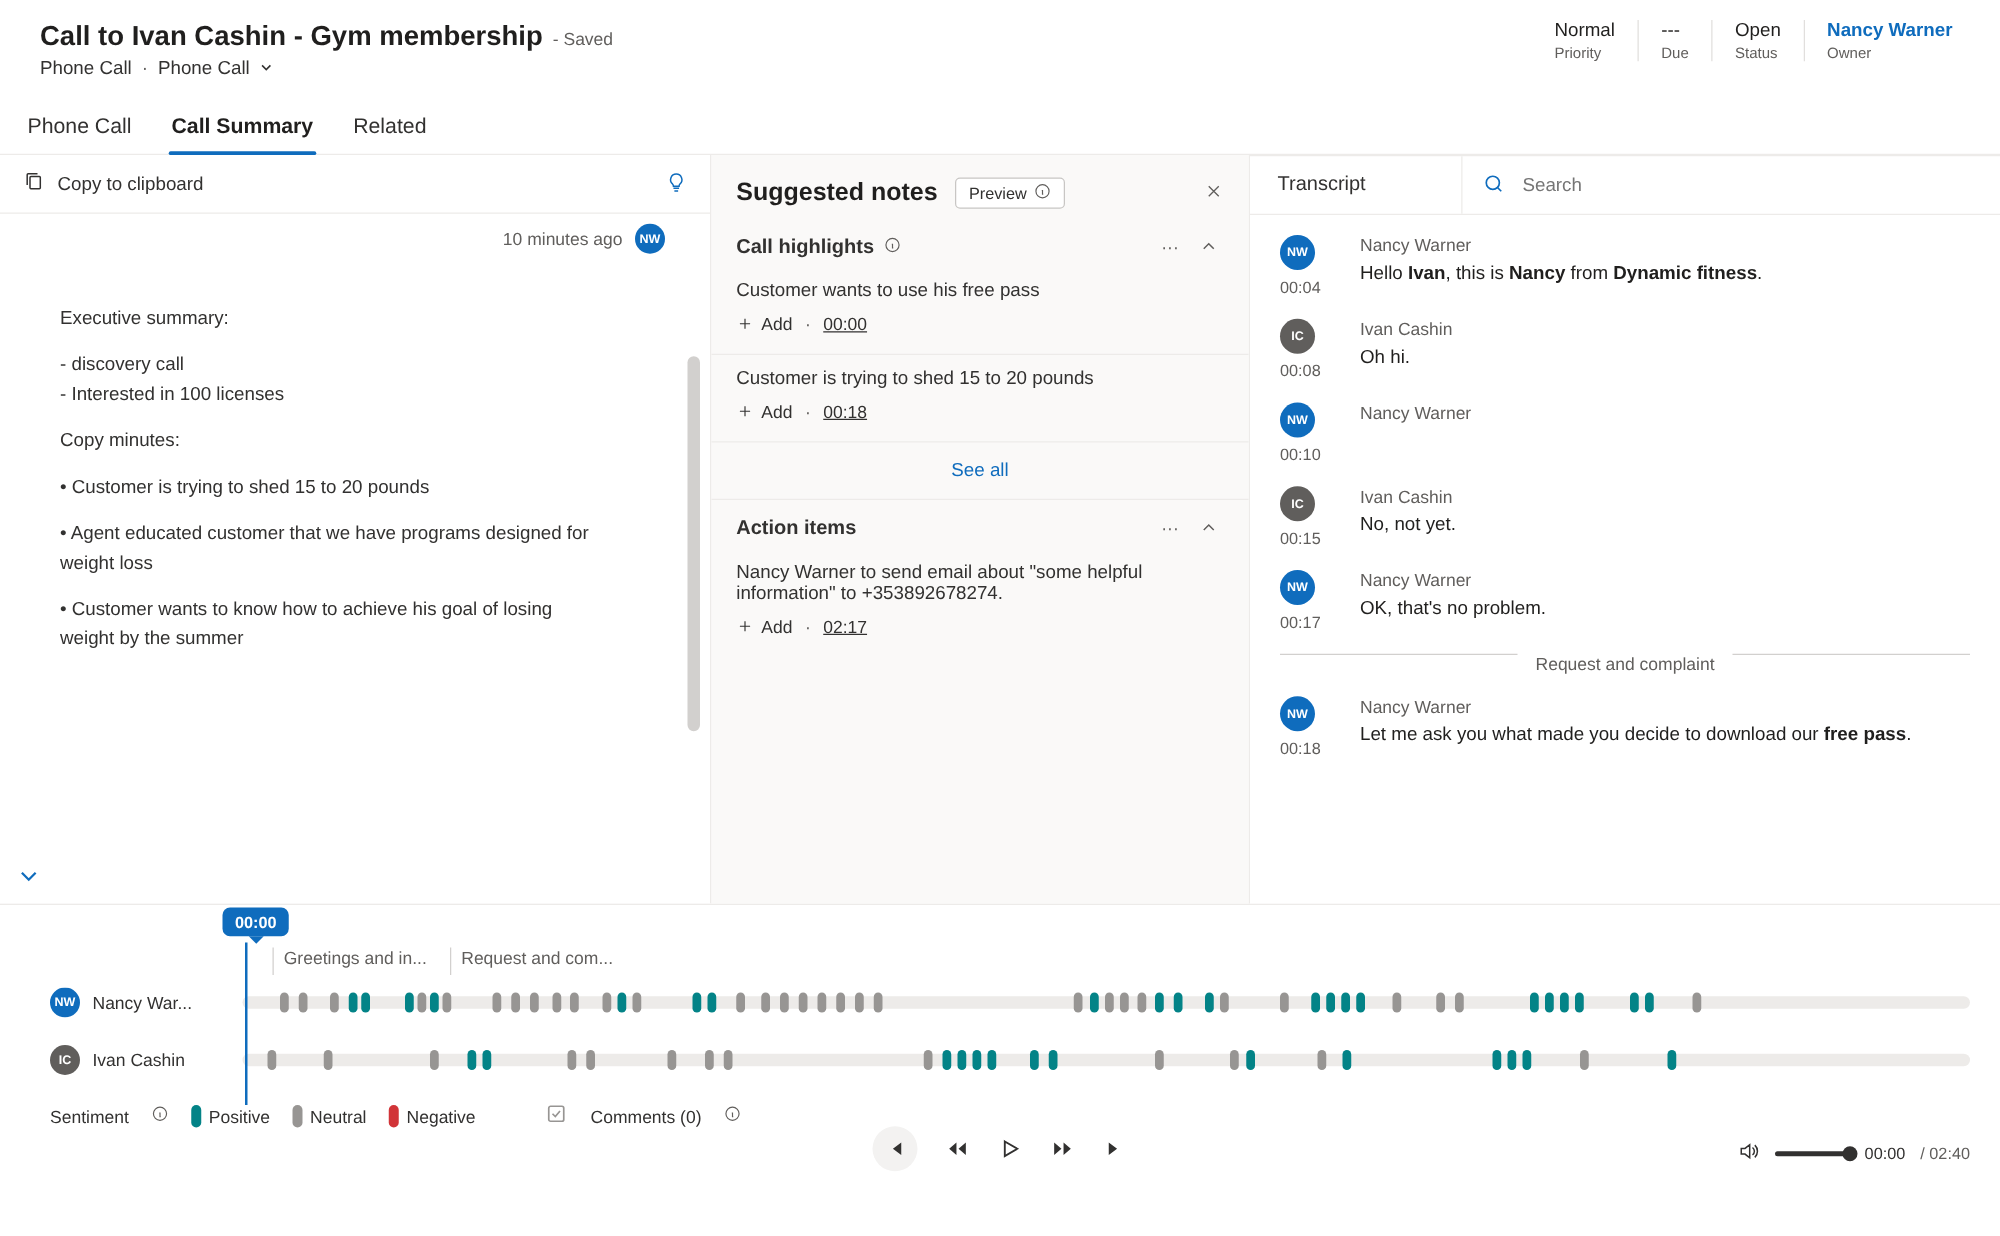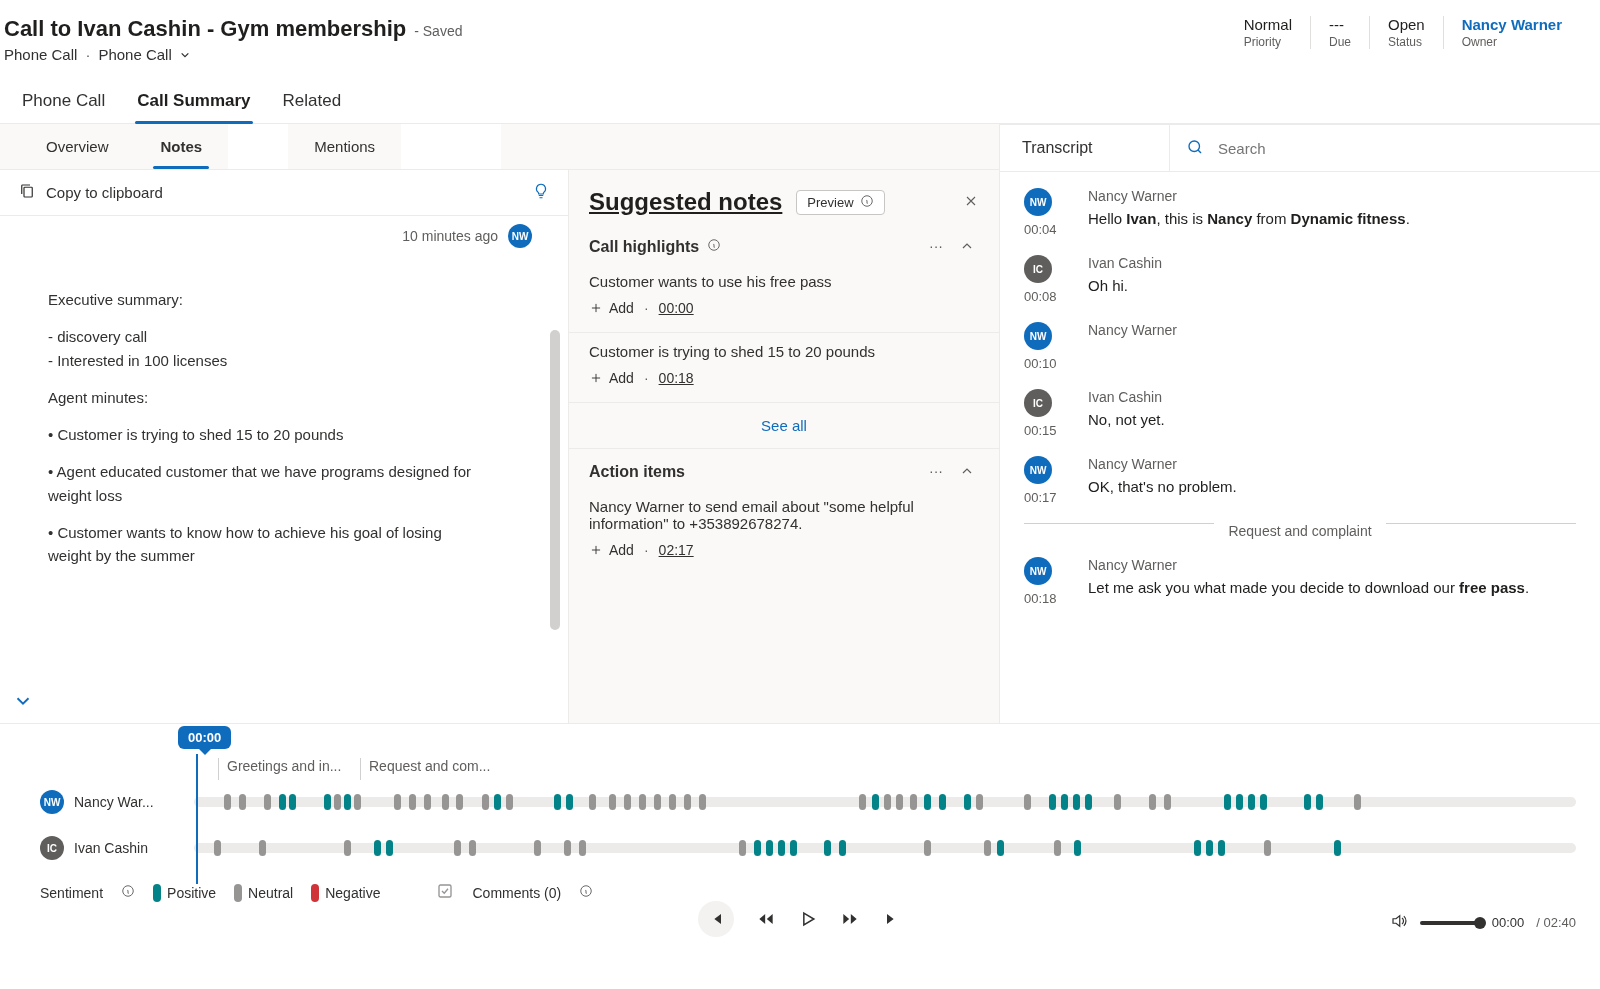--- a/index.html
+++ b/index.html
@@ -1,19 +1,19 @@
 <!DOCTYPE html>
 <html><head>
 <meta charset="utf-8">
 <style>
   * { box-sizing: border-box; margin: 0; padding: 0; font-family: "Segoe UI", -apple-system, BlinkMacSystemFont, sans-serif; }
   body { background: #fff; color: #323130; font-size: 14px; width: 1600px; height: 989px; overflow: hidden; }
 
   
-  .header { padding: 16px 20px 8px 4px; display: flex; justify-content: space-between; align-items: flex-start; }
+  .header { padding: 16px 20px 8px 32px; display: flex; justify-content: space-between; align-items: flex-start; }
   .header-left { }
   .title-row { display: flex; align-items: baseline; gap: 8px; }
   .title { font-size: 22px; font-weight: 600; color: #201f1e; }
   .saved { font-size: 14px; color: #605e5c; }
   .breadcrumb-row { display: flex; align-items: center; gap: 8px; margin-top: 4px; color: #323130; font-size: 15px; }
   .dot-sep { color: #605e5c; }
   .chevron-down { display:inline-block; margin-left:4px; }
   .chevron-down svg { width:10px; height:10px; }
 
   .header-right { display: flex; gap: 0; }
@@ -56,21 +56,21 @@
   .avatar.nw { background:#0f6cbd; }
   .avatar.ic { background:#605e5c; }
   .notes-body { font-size:15px; line-height:1.55; color:#323130; max-width:440px; }
   .notes-body p { margin-bottom: 14px; }
   .vscroll { position:absolute; right:8px; top:60px; width:10px; height:300px; background:#d2d0ce; border-radius:5px; }
   .chevron-toggle { position:absolute; left:12px; bottom:8px; color:#0f6cbd; }
   .chevron-toggle svg{width:22px;height:22px;}
 
   
   .suggest-header { padding: 18px 20px 8px 20px; display:flex; align-items:center; gap:14px; }
-  .suggest-title { font-size:24px; font-weight:600; color:#201f1e;text-decoration:underline; }
+  .suggest-title { font-size:20px; font-weight:600; color:#201f1e; }
   .preview-pill { border:1px solid #c8c6c4; border-radius:4px; padding:3px 10px; font-size:13px; display:inline-flex; align-items:center; gap:6px; background:#fff;}
   .suggest-close { margin-left:auto; cursor:pointer; color:#605e5c; }
   .suggest-close svg{width:16px;height:16px;}
 
   .section-head { padding: 14px 20px 6px 20px; display:flex; align-items:flex-start; gap:8px; color:#323130;}
   .section-head .t { font-size:16px; font-weight:600; }
   .section-head .spacer { flex:1; }
   .section-head .more, .section-head .collapse { color:#605e5c; cursor:pointer; padding:0 4px; }
   .section-head svg{width:16px;height:16px;}
 
@@ -179,27 +179,20 @@
 </div>
 
 <div class="main-tabs">
   <div class="main-tab">Phone Call</div>
   <div class="main-tab active">Call Summary</div>
   <div class="main-tab">Related</div>
 </div>
 
 <div class="content">
   <div class="left-pane">
-    <div class="sub-tabs">
-      <div class="sub-tab">Overview</div>
-      <div class="sub-tab active">Notes</div>
-      <div class="sub-tab blank"></div>
-      <div class="sub-tab">Mentions</div>
-      <div class="sub-tab blank" style="min-width:100px"></div>
-    </div>
     <div class="notes-suggested">
 
       <div class="notes-col">
         <div class="copy-bar">
           <div class="copy-btn">
             <span><svg viewBox="0 0 24 24" fill="none" stroke="currentColor" stroke-width="1.6">
                   <rect x="8" y="7" width="11" height="13" rx="1"></rect>
                   <path d="M5 16V5a1 1 0 0 1 1-1h10"></path>
                 </svg></span>
             <span>Copy to clipboard</span>
@@ -209,21 +202,21 @@
               </svg></span>
         </div>
         <div class="notes-meta">
           <span>10 minutes ago</span>
           <span class="avatar nw">NW</span>
         </div>
         <div class="notes-scroll">
           <div class="notes-body">
             <p>Executive summary:</p>
             <p><span>- discovery call</span><br><span>- Interested in 100 licenses</span></p>
-            <p>Agent minutes:</p>
+            <p>Copy minutes:</p>
             <p>• Customer is trying to shed 15 to 20 pounds</p>
             <p>• Agent educated customer that we have programs designed for weight loss</p>
             <p>• Customer wants to know how to achieve his goal of losing weight by the summer</p>
           </div>
           <div class="vscroll"></div>
         </div>
         <span class="chevron-toggle"><svg viewBox="0 0 24 24" fill="none" stroke="currentColor" stroke-width="2">
               <path d="M6 9l6 6 6-6"></path>
             </svg></span>
       </div>

